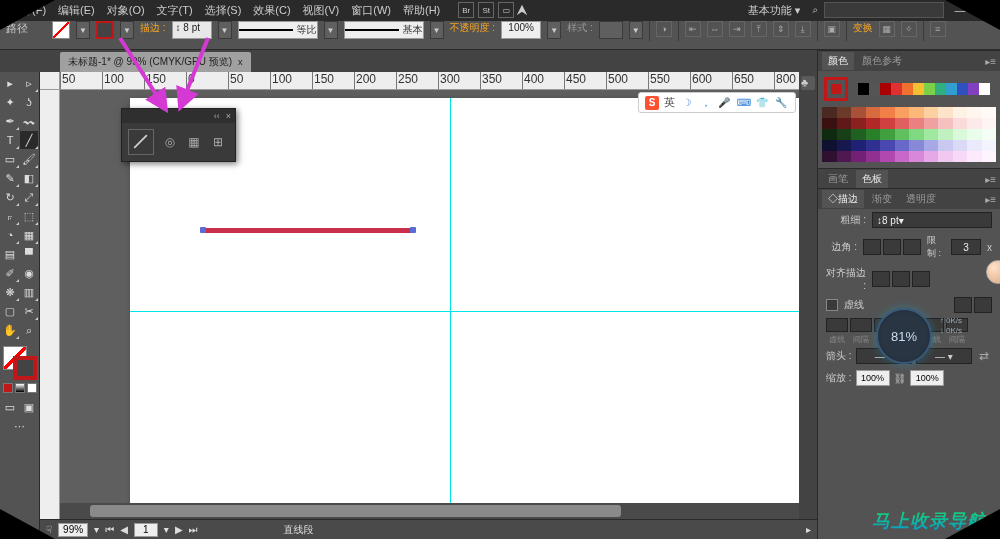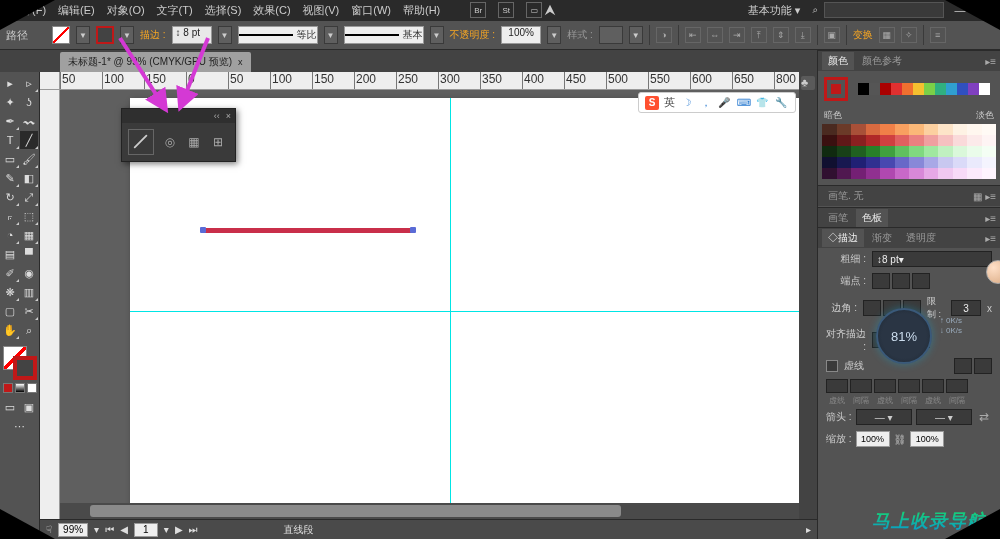--- a/index.html
+++ b/index.html
@@ -4,26 +4,26 @@
 <style>
 *{margin:0;padding:0;box-sizing:border-box;font-family:"Microsoft YaHei",sans-serif;user-select:none}
 body{width:1000px;height:539px;background:#434343;overflow:hidden;position:relative;font-size:11px;color:#ccc}
 .menubar{height:20px;background:#2a2a2a;display:flex;align-items:center;padding:0 4px;color:#ccc;font-size:11px}
 .menu-item{padding:2px 6px;cursor:default}
 .menubar-right{margin-left:auto;display:flex;align-items:center;gap:6px}
 .menubar-right .func{padding:2px 6px}
 .search-box{width:120px;height:16px;background:#3a3a3a;border:1px solid #555}
 .search-icon{font-size:10px}
 .closebtn{width:20px;text-align:center}
-.menu-icons{display:flex;gap:12px;margin-left:24px}
+.menu-icons{display:flex;gap:4px;margin-left:12px}
 .menu-icons span{width:16px;height:16px;border:1px solid #666;font-size:8px;display:flex;align-items:center;justify-content:center}
 .menu-arrow{width:16px;height:16px;display:flex;align-items:center;justify-content:center;color:#fff}
 .arrow-svg{fill:#ccc}
 
-.optbar{height:30px;background:#535353;display:flex;align-items:center;padding:0 6px;gap:6px;border-top:1px solid #2a2a2a;border-bottom:1px solid #2a2a2a;font-size:10px}
+.optbar{height:30px;background:#535353;display:flex;align-items:flex-start;padding:0 6px;gap:6px;border-top:1px solid #2a2a2a;border-bottom:1px solid #2a2a2a;font-size:10px}
 .optbar .lbl{color:#999}
 .bar-label{color:#f6a623;font-size:10px}
 .swatch-none{width:18px;height:18px;background:#fff;position:relative;border:1px solid #888}
 .swatch-none::after{content:"";position:absolute;left:0;top:0;right:0;bottom:0;background:linear-gradient(to top left,transparent 45%,red 45%,red 55%,transparent 55%)}
 .swatch-red{width:18px;height:18px;border:2px solid #c01818;background:#434343}
 .small-dd{width:14px;height:18px;background:#5f5f5f;display:flex;align-items:center;justify-content:center;font-size:8px;border:1px solid #3a3a3a}
 .num-field{width:40px;height:18px;background:#e8e8e8;border:1px solid #999;color:#222;text-align:left;padding:0 3px;font-size:10px}
 .stroke-profile{width:80px;height:18px;background:#eee;border:1px solid #999;display:flex;align-items:center;justify-content:center;color:#333;gap:4px;font-size:10px}
 .stroke-profile .line{height:2px;background:#000;flex:1}
 .opacity-field{width:40px;height:18px;background:#eee;color:#222;border:1px solid #999;text-align:center;font-size:10px}
@@ -353,24 +353,20 @@
           <span style="background: rgb(240, 112, 48);"></span>
           <span style="background: rgb(245, 192, 48);"></span>
           <span style="background: rgb(123, 208, 72);"></span>
           <span style="background: rgb(48, 176, 128);"></span>
           <span style="background: rgb(48, 159, 208);"></span>
           <span style="background: rgb(48, 80, 192);"></span>
           <span style="background: rgb(128, 64, 192);"></span>
           <span style="background: rgb(255, 255, 255);"></span>
         </div>
     </div>
-    <div class="shade-labels">
-        <span>暗色</span>
-        <span>淡色</span>
-      </div>
     <div class="swatch-grid" id="swgrid">
         <span style="background: rgb(74, 42, 32);"></span>
         <span style="background: rgb(107, 58, 40);"></span>
         <span style="background: rgb(168, 80, 56);"></span>
         <span style="background: rgb(216, 106, 64);"></span>
         <span style="background: rgb(240, 128, 72);"></span>
         <span style="background: rgb(248, 160, 96);"></span>
         <span style="background: rgb(251, 184, 120);"></span>
         <span style="background: rgb(252, 208, 160);"></span>
         <span style="background: rgb(253, 228, 200);"></span>
@@ -421,53 +417,39 @@
         <span style="background: rgb(200, 104, 200);"></span>
         <span style="background: rgb(216, 136, 216);"></span>
         <span style="background: rgb(230, 168, 230);"></span>
         <span style="background: rgb(240, 200, 240);"></span>
         <span style="background: rgb(248, 218, 248);"></span>
         <span style="background: rgb(252, 234, 252);"></span>
         <span style="background: rgb(254, 244, 254);"></span>
       </div>
   </div>
 
-  <div class="panel" style="height:22px">
-    <div class="panel-tabs">
-      <span class="ptab"><span>画笔</span>. <span>无</span></span>
-      <span class="ptab-menu">▦ ▸≡</span>
-    </div>
-  </div>
 
   <div class="panel" style="height:20px">
     <div class="panel-tabs">
       <span class="ptab">画笔</span>
       <span class="ptab active">色板</span>
       <span class="ptab-menu">▸≡</span>
     </div>
   </div>
 
   <div class="panel" style="flex:1">
     <div class="panel-tabs">
       <span class="ptab active">◇描边</span>
       <span class="ptab">渐变</span>
       <span class="ptab">透明度</span>
       <span class="ptab-menu">▸≡</span>
     </div>
     <div class="panel-row">
         <span class="k">粗细 :</span>
         <span class="pill">↕ <span>8 pt</span> ▾</span>
-      </div>
-    <div class="panel-row">
-        <span class="k">端点 :</span>
-        <div class="btns">
-          <span></span>
-          <span></span>
-          <span></span>
-        </div>
       </div>
     <div class="panel-row">
         <span class="k">边角 :</span>
         <div class="btns">
           <span></span>
           <span></span>
           <span></span>
         </div>
         <span style="font-size:9px;color:#ccc">限制 :</span>
         <span class="pill" style="flex:0 0 30px;justify-content:center">3</span>

